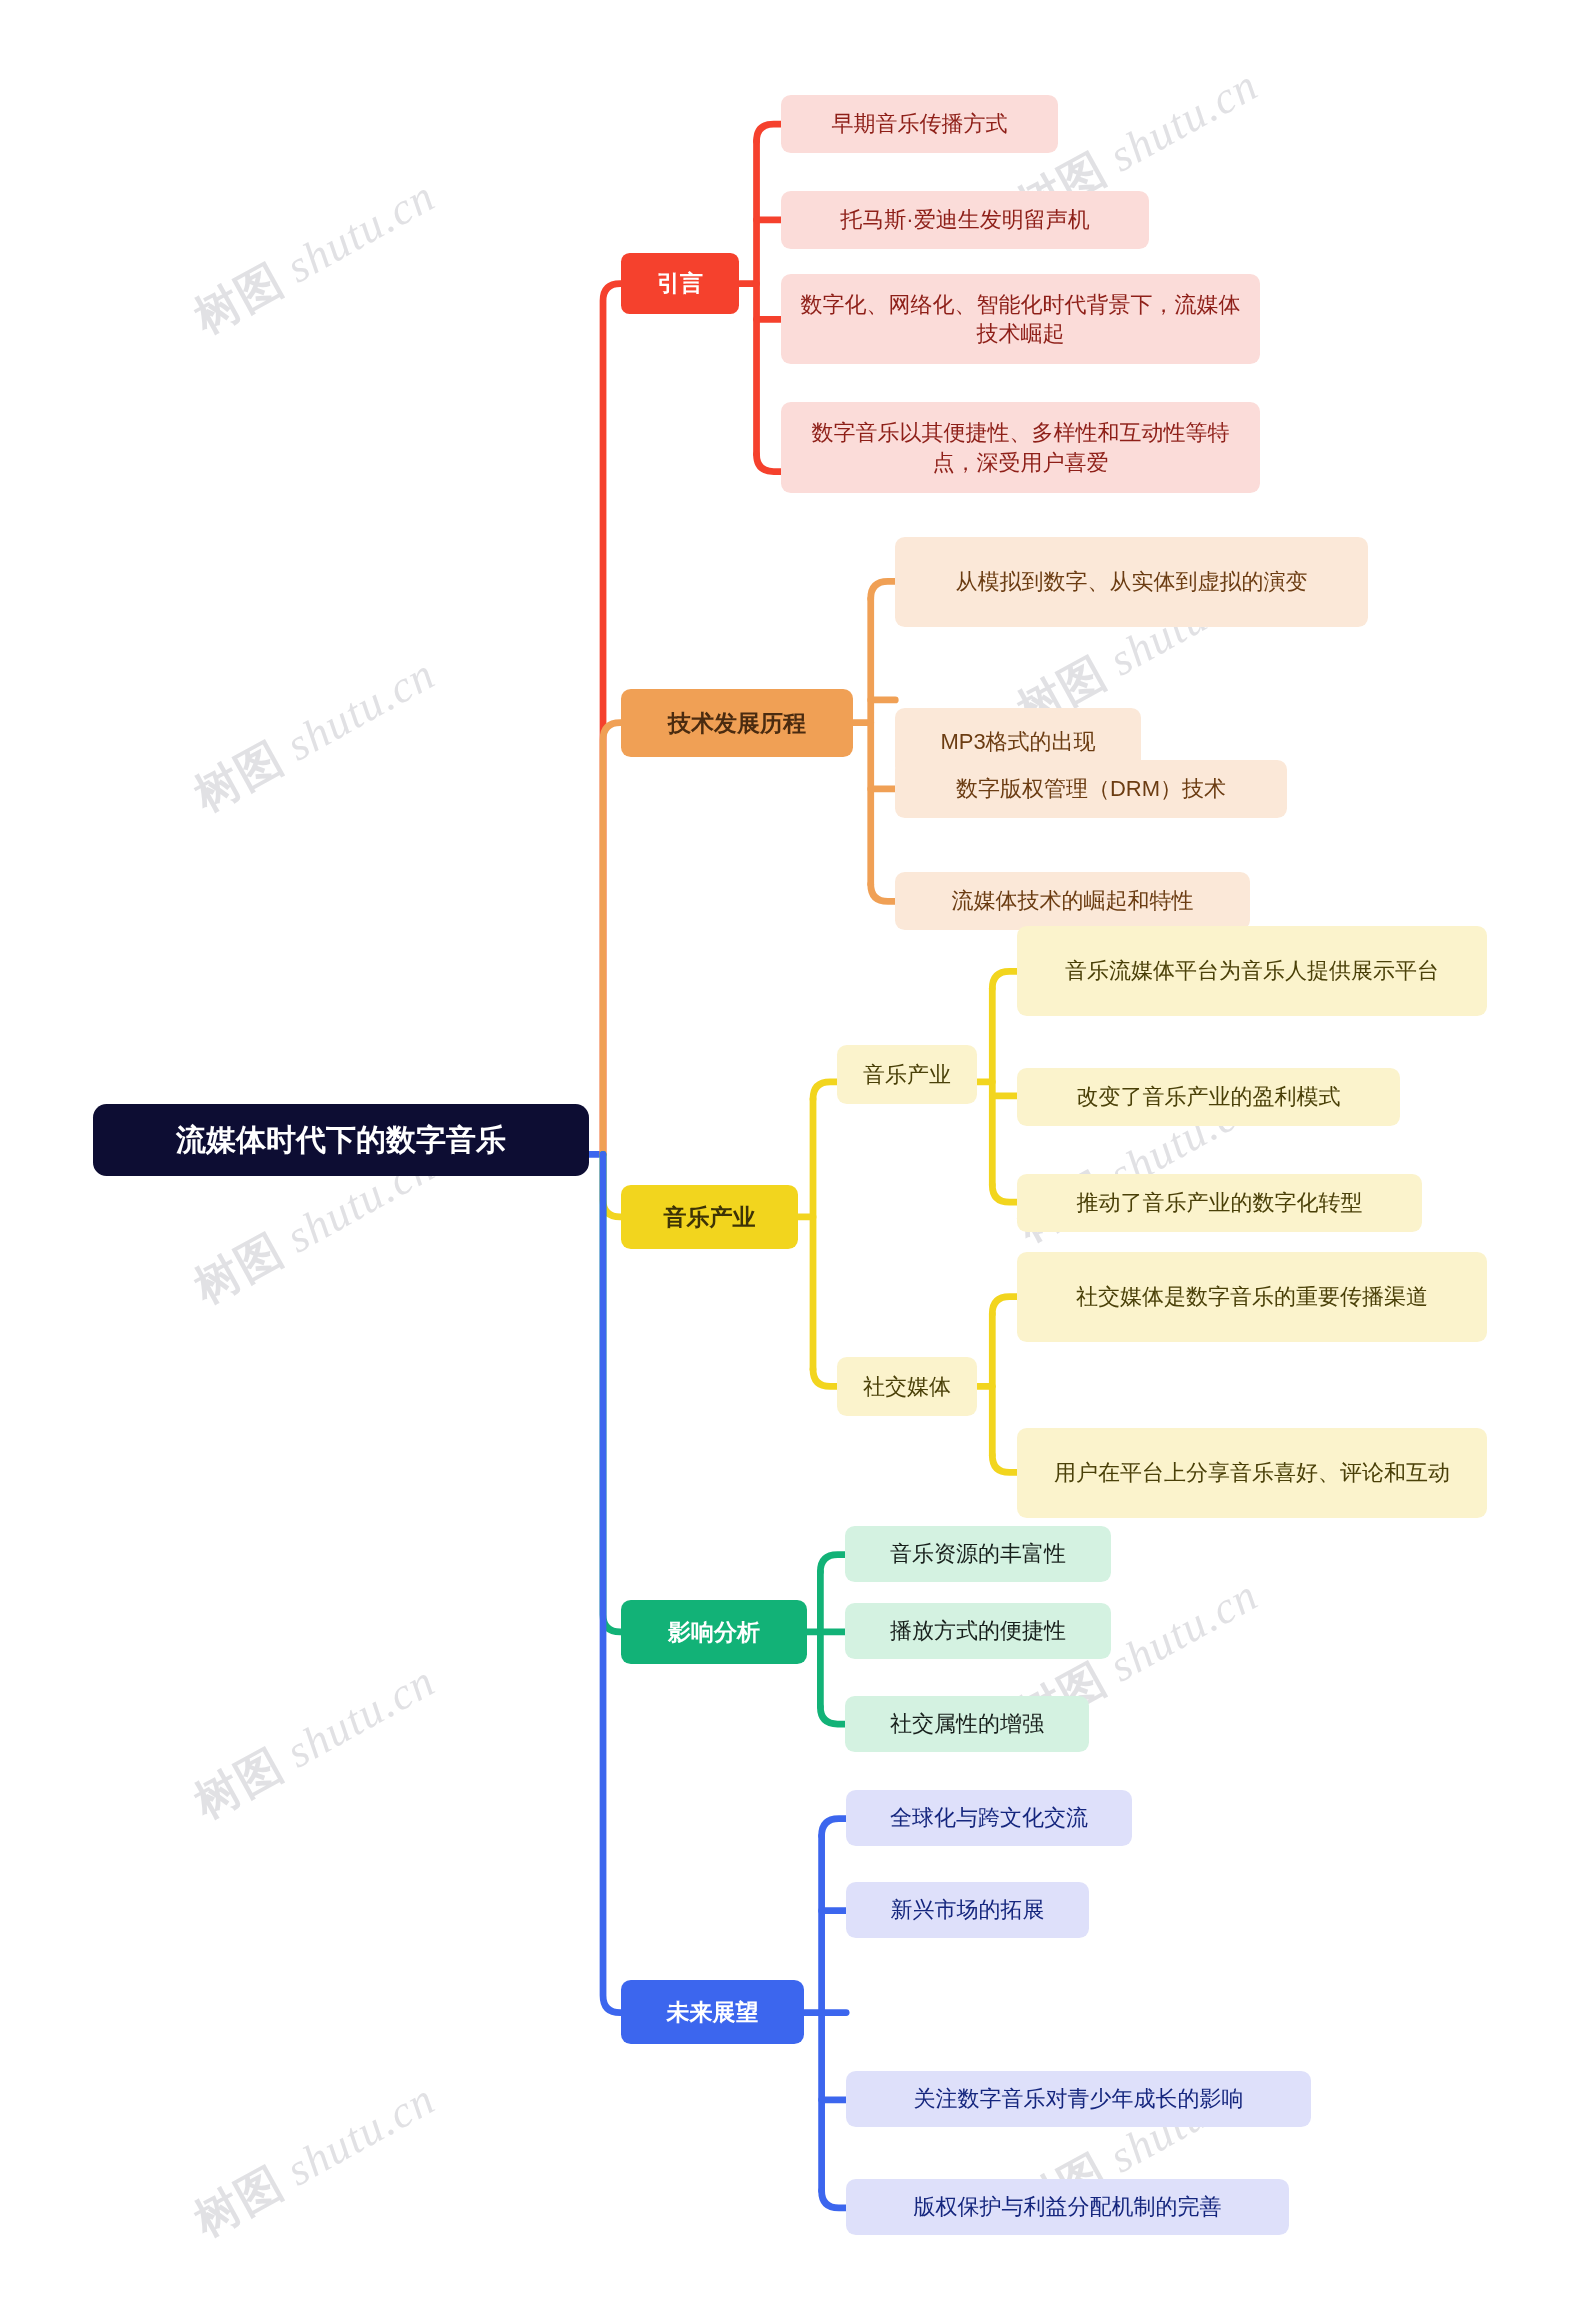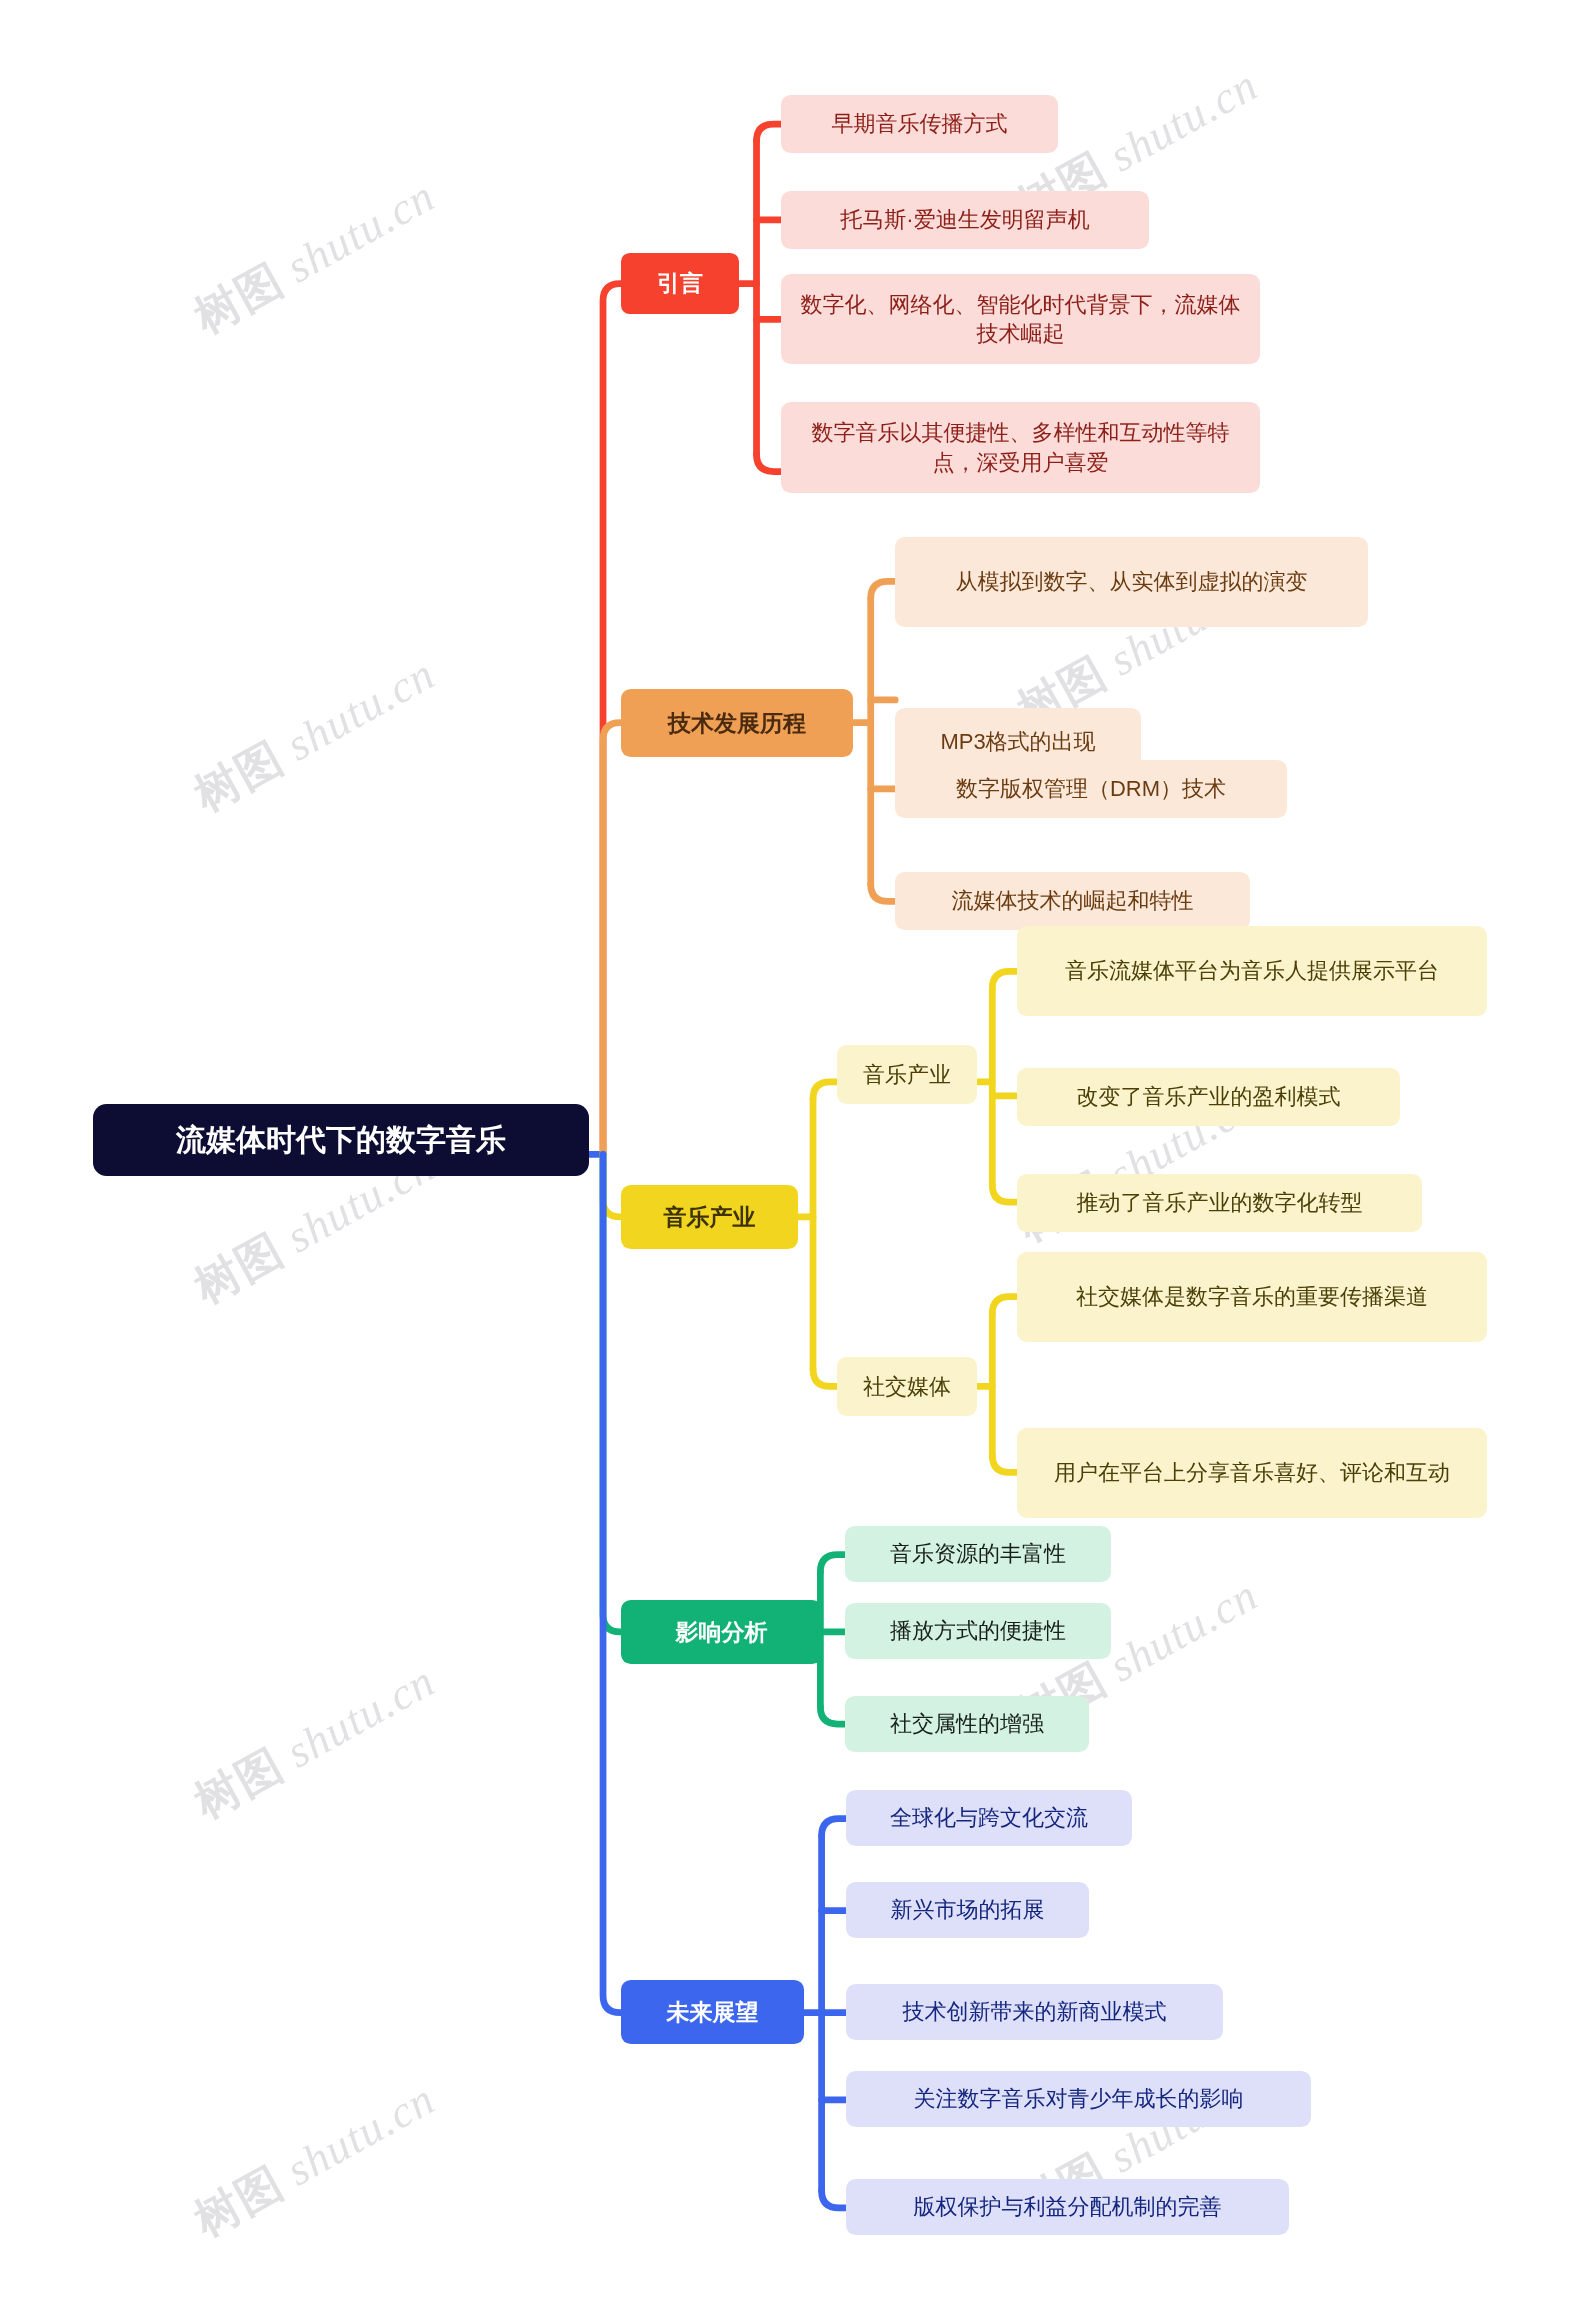--- a/index.html
+++ b/index.html
@@ -205,21 +205,21 @@
   <div class="node s3" style="left:837px;top:1357px;width:140px;height:59px;">
     <span>社交媒体</span>
   </div>
   <div class="node l3" style="left:1017px;top:1252px;width:470px;height:90px;">
     <span>社交媒体是数字音乐的重要传播渠道</span>
   </div>
   <div class="node l3" style="left:1017px;top:1428px;width:470px;height:90px;">
     <span>用户在平台上分享音乐喜好、评论和互动</span>
   </div>
 
-  <div class="node b4" style="left:621px;top:1600px;width:201px;height:64px;">
+  <div class="node b4" style="left:621px;top:1600px;width:186px;height:64px;">
     <span>影响分析</span>
   </div>
   <div class="node l4" style="left:845px;top:1526px;width:266px;height:56px;">
     <span>音乐资源的丰富性</span>
   </div>
   <div class="node l4" style="left:845px;top:1603px;width:266px;height:56px;">
     <span>播放方式的便捷性</span>
   </div>
   <div class="node l4" style="left:845px;top:1696px;width:244px;height:56px;">
     <span>社交属性的增强</span>
@@ -227,23 +227,20 @@
 
   <div class="node b5" style="left:621px;top:1980px;width:183px;height:64px;">
     <span>未来展望</span>
   </div>
   <div class="node l5" style="left:846px;top:1790px;width:286px;height:56px;">
     <span>全球化与跨文化交流</span>
   </div>
   <div class="node l5" style="left:846px;top:1882px;width:243px;height:56px;">
     <span>新兴市场的拓展</span>
   </div>
-  <div class="node l5" style="left:846px;top:1984px;width:377px;height:56px;">
-    <span>技术创新带来的新商业模式</span>
-  </div>
   <div class="node l5" style="left:846px;top:2071px;width:465px;height:56px;">
     <span>关注数字音乐对青少年成长的影响</span>
   </div>
   <div class="node l5" style="left:846px;top:2179px;width:443px;height:56px;">
     <span>版权保护与利益分配机制的完善</span>
   </div>
 
 </div>
 
 

